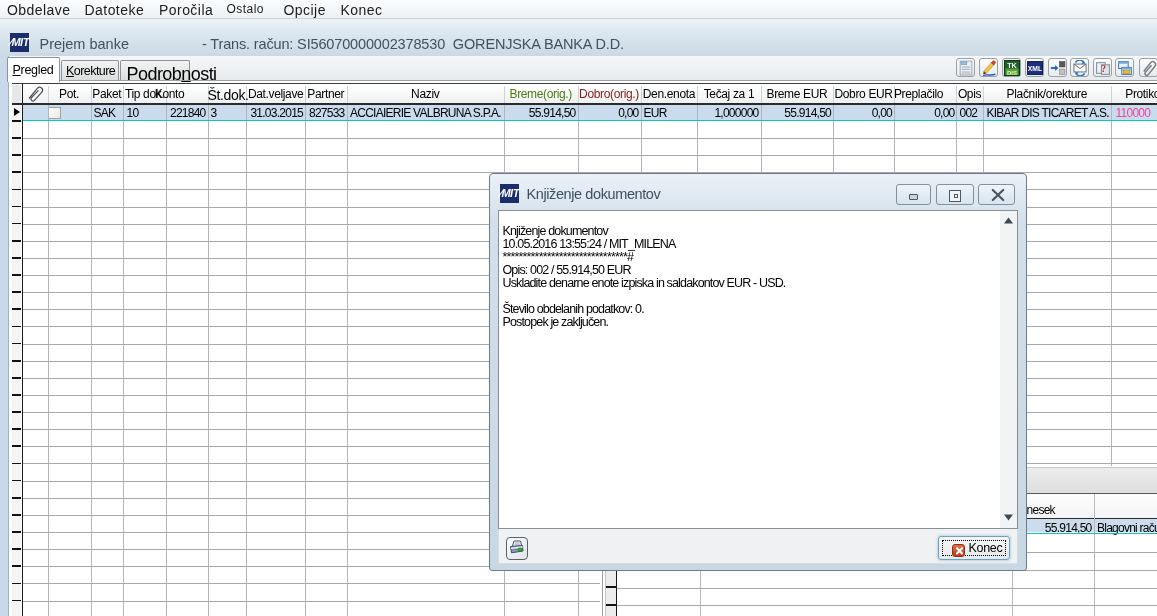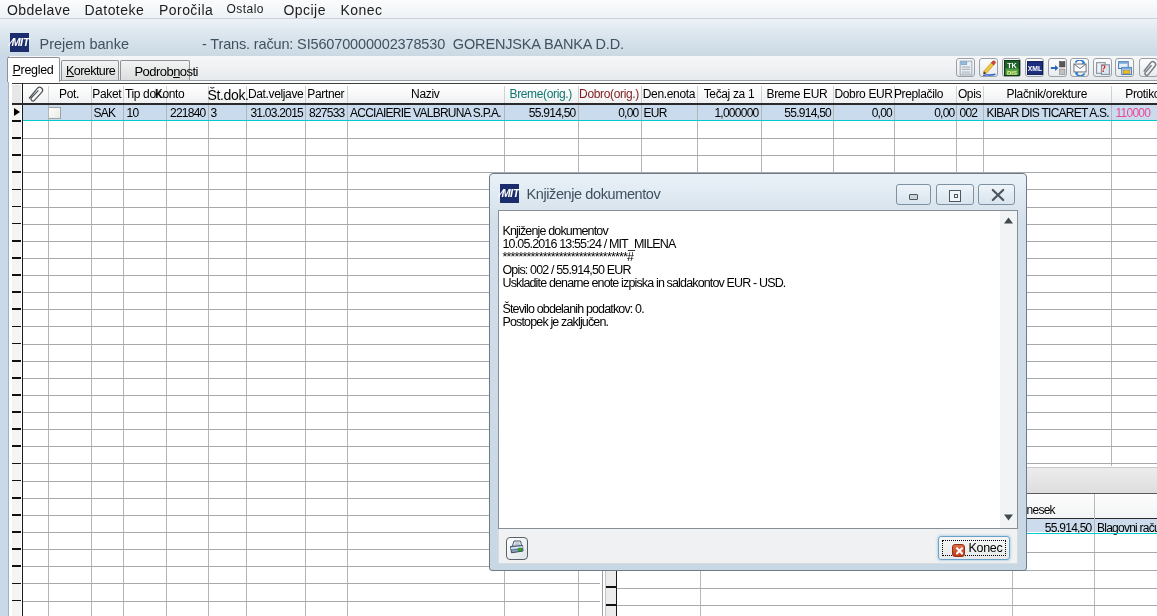--- a/index.html
+++ b/index.html
@@ -19,21 +19,21 @@
 <div class="t " style="left:10.0px;top:32.5px;width:19px;height:19px;background:#1c2d6d;color:#fff;font-style:italic;font-weight:bold;font-size:11px;text-align:center;line-height:19px;letter-spacing:-0.5px;">⁄MIT</div>
 <div class="t " style="left:39.5px;top:35.5px;font-size:14.5px;color:#40525f;">Prejem banke</div>
 <div class="t " style="left:202px;top:35.5px;font-size:14.5px;color:#40525f;letter-spacing:-0.15px;">- Trans. račun: SI56070000002378530&nbsp; GORENJSKA BANKA D.D.</div>
 <div style="left:0;top:56px;width:9px;height:560px;background:#c9d9ea;border-right:1px solid #9fb0bf;"></div>
 <div style="left:9px;top:56px;width:1148px;height:24px;background:linear-gradient(#f6f7f8,#e7eaed);"></div>
 <div style="left:9px;top:80px;width:1148px;height:1px;background:#9aa1a8;"></div>
 <div style="left:9px;top:81px;width:1148px;height:3px;background:#fff;"></div>
 <div style="left:60.5px;top:60px;width:58.5px;height:20px;background:linear-gradient(#f2f3f3,#dcdddd);border:1px solid #8e9296;border-bottom:none;border-radius:2px 2px 0 0;"></div>
 <div class="t " style="left:66px;top:63.5px;font-size:12.5px;letter-spacing:-0.55px;color:#000;"><u>K</u>orekture</div>
 <div style="left:120px;top:60px;width:70px;height:20px;background:linear-gradient(#f2f3f3,#dcdddd);border:1px solid #8e9296;border-bottom:none;border-radius:2px 2px 0 0;"></div>
-<div class="t " style="left:126.5px;top:63.5px;font-size:13px;letter-spacing:-0.55px;color:#000;margin-left:8px;">Podrob<u>n</u>osti</div>
+<div class="t " style="left:126.5px;top:63.5px;font-size:18px;letter-spacing:-0.55px;color:#000;">Podrob<u>n</u>osti</div>
 <div style="left:6.5px;top:57px;width:53px;height:24.5px;background:#fff;border:1px solid #8e9296;border-bottom:none;border-radius:2px 2px 0 0;"></div>
 <div class="t " style="left:12.5px;top:62.5px;font-size:12.5px;letter-spacing:-0.3px;color:#000;"><u>P</u>regled</div>
 <div class="t " style="left:955.9px;top:57.8px;width:18.8px;height:19.7px;border:1px solid #989fa6;border-radius:3px;background:linear-gradient(#fcfcfc,#e9ebec);"><svg width="16" height="16" viewBox="0 0 15 15" style="position:absolute;left:0.8px;top:1.2px">
       <rect x="2" y="1" width="11" height="13" fill="#eef1f4" stroke="#8a99a8" stroke-width="0.8"></rect>
       <rect x="2.8" y="1.8" width="5.5" height="2.6" fill="#8fc0e8" stroke="#6890b8" stroke-width="0.5"></rect>
       <rect x="3.5" y="6" width="8" height="1.1" fill="#a8b2bc"></rect>
       <rect x="3.5" y="8.2" width="8" height="1.1" fill="#a8b2bc"></rect>
       <rect x="3.5" y="10.4" width="8" height="2.6" fill="#c6cdd4"></rect>
     </svg></div>
 <div class="t " style="left:979.4px;top:57.8px;width:18.8px;height:19.7px;border:1px solid #989fa6;border-radius:3px;background:linear-gradient(#fcfcfc,#e9ebec);"><svg width="16" height="16" viewBox="0 0 15 15" style="position:absolute;left:0.8px;top:1.2px">
@@ -105,21 +105,21 @@
 <div style="left:982.7px;top:85.5px;width:1px;height:17px;background:#cfd2d5;"></div>
 <div style="left:1111.0px;top:85.5px;width:1px;height:17px;background:#cfd2d5;"></div>
 <div class="t " style="left:47.5px;top:87px;width:43.0px;font-size:12px;letter-spacing:-0.35px;color:#000;text-align:center;overflow:visible;">Pot.</div>
 <div class="t " style="left:90.5px;top:87px;width:32.5px;font-size:12px;letter-spacing:-0.35px;color:#000;text-align:center;overflow:visible;">Paket</div>
 <div class="t " style="left:123.0px;top:87px;width:43.3px;font-size:12px;letter-spacing:-0.35px;color:#000;text-align:center;overflow:visible;">Tip dok.</div>
 <div class="t " style="left:149px;top:87px;width:41.2px;font-size:12px;letter-spacing:-0.35px;color:#000;text-align:center;overflow:visible;">Konto</div>
 <div class="t " style="left:207.5px;top:87px;width:38.8px;font-size:14px;letter-spacing:-0.35px;color:#000;text-align:center;overflow:visible;">Št.dok.</div>
 <div class="t " style="left:246.3px;top:87px;width:58.7px;font-size:12px;letter-spacing:-0.35px;color:#000;text-align:center;overflow:visible;">Dat.veljave</div>
 <div class="t " style="left:305.0px;top:87px;width:41.5px;font-size:12px;letter-spacing:-0.35px;color:#000;text-align:center;overflow:visible;">Partner</div>
 <div class="t " style="left:346.5px;top:87px;width:157.5px;font-size:12px;letter-spacing:-0.35px;color:#000;text-align:center;overflow:visible;">Naziv</div>
-<div class="t " style="left:504.0px;top:87px;width:73.5px;font-size:12px;letter-spacing:-0.35px;color:#0f766e;text-align:center;overflow:visible;">Breme(orig.)</div>
+<div class="t " style="left:504.0px;top:87px;width:73.5px;font-size:12px;letter-spacing:-0.35px;color:#4d7c0f;text-align:center;overflow:visible;">Breme(orig.)</div>
 <div class="t " style="left:577.5px;top:87px;width:63.0px;font-size:12px;letter-spacing:-0.35px;color:#7f1d1d;text-align:center;overflow:visible;">Dobro(orig.)</div>
 <div class="t " style="left:640.5px;top:87px;width:56.8px;font-size:12px;letter-spacing:-0.35px;color:#000;text-align:center;overflow:visible;">Den.enota</div>
 <div class="t " style="left:697.3px;top:87px;width:63.3px;font-size:12px;letter-spacing:-0.35px;color:#000;text-align:center;overflow:visible;">Tečaj za 1</div>
 <div class="t " style="left:760.6px;top:87px;width:72.7px;font-size:12px;letter-spacing:-0.35px;color:#000;text-align:center;overflow:visible;">Breme EUR</div>
 <div class="t " style="left:833.3px;top:87px;width:60.6px;font-size:12px;letter-spacing:-0.35px;color:#000;text-align:center;overflow:visible;">Dobro EUR</div>
 <div class="t " style="left:893.9px;top:87px;width:62.5px;font-size:12px;letter-spacing:-0.35px;color:#000;text-align:left;overflow:visible;">Preplačilo</div>
 <div class="t " style="left:956.4px;top:87px;width:26.3px;font-size:12px;letter-spacing:-0.35px;color:#000;text-align:center;overflow:visible;">Opis</div>
 <div class="t " style="left:982.7px;top:87px;width:128.3px;font-size:12px;letter-spacing:-0.35px;color:#000;text-align:center;overflow:visible;">Plačnik/orekture</div>
 <div class="t " style="left:1111.0px;top:87px;width:79.0px;font-size:12px;letter-spacing:-0.35px;color:#000;text-align:center;overflow:visible;">Protikonto</div>
 <div class="t " style="left:24px;top:84px;width:23px;height:19px;"><svg width="23" height="19" viewBox="0 0 23 19" style="position:absolute;left:0;top:0">

